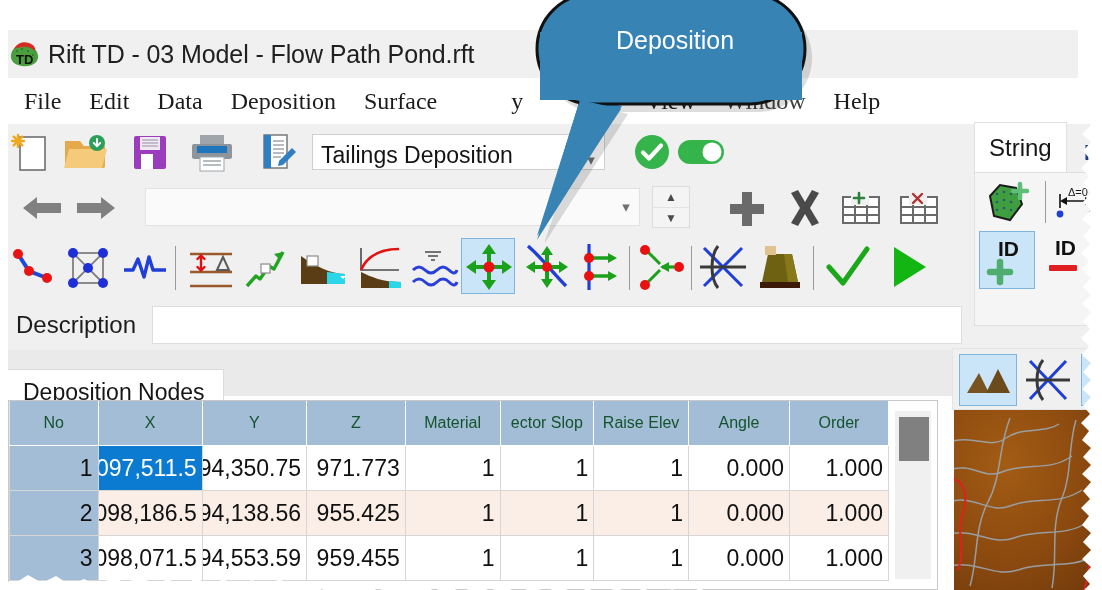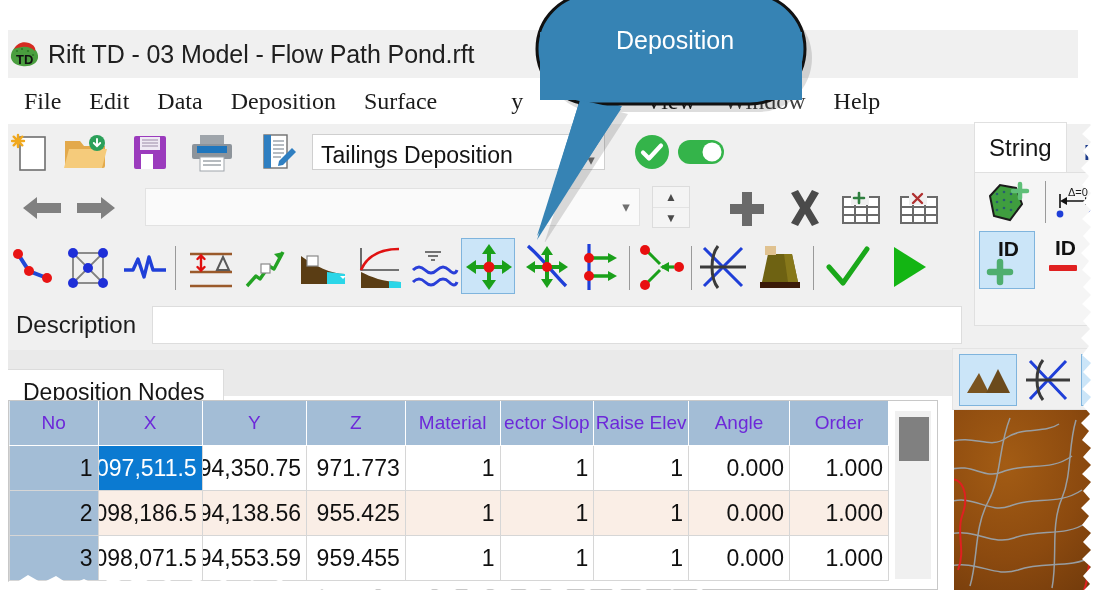--- a/index.html
+++ b/index.html
@@ -125,22 +125,22 @@
   }
 
   
   .tablewrap {
     position: absolute; left: 8px; top: 400px; width: 930px; height: 190px;
     background: #ffffff; border: 1px solid #c8c8c8; box-sizing: border-box;
     overflow: hidden;
   }
   table.grid { border-collapse: collapse; table-layout: fixed; width: 880px; }
   table.grid th {
-    background: #a3bdd6; color: #6d28d9; font-weight: normal;
-    font-size: 19px; height: 42px; border: 1px solid #ffffff;
+    background: #a3bdd6; color: #14532d; font-weight: normal;
+    font-size: 16px; height: 42px; border: 1px solid #ffffff;
     border-left-color: #dfe7ee; border-top: none;
     overflow: hidden; white-space: nowrap; text-align: center;
   }
   table.grid td {
     font-size: 23px; color: #101010; height: 42px; text-align: right;
     padding-right: 5px; border: 1px solid #d6d6d6;
     overflow: hidden; white-space: nowrap;
   }
   table.grid tr.odd td { background: #ffffff; }
   table.grid tr.even td { background: #faeee6; }

